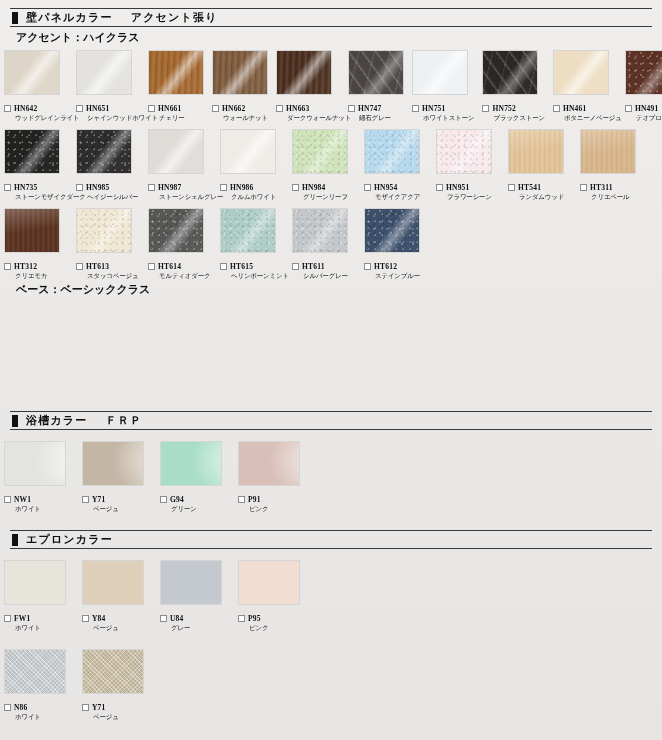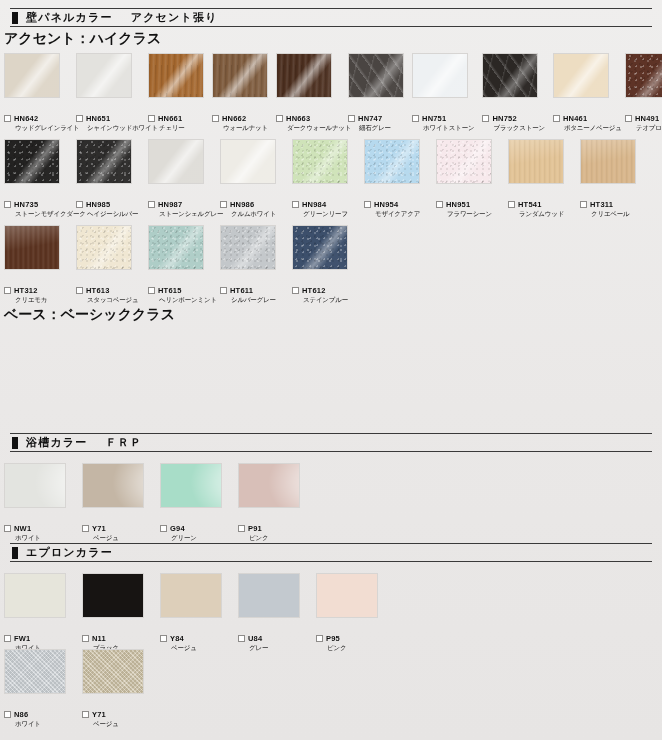--- a/index.html
+++ b/index.html
@@ -64,24 +64,24 @@
     margin-left: 18px;
   }
   .sec-head .rule-bot {
     height: 1px;
     background: #3a3a3a;
     margin: 0 2px;
   }
 
   
   .group-label {
-    font-size: 14px;
+    font-size: 11px;
     font-weight: bold;
     color: #111;
-    padding: 3px 0 2px 4px;
+    padding: 3px 0 2px 16px;
     letter-spacing: 0px;
     white-space: nowrap;
   }
 
   
   .swatch-row {
     display: flex;
     padding-left: 4px;
     box-sizing: border-box;
   }
@@ -147,22 +147,23 @@
       repeating-linear-gradient(-45deg, rgba(255,255,255,0.22) 0px, rgba(255,255,255,0.22) 1px, rgba(0,0,0,0.04) 1px, rgba(0,0,0,0.04) 3px);
   }
 
   
   .chip.sz-frp { width: 62px; height: 45px; }
   .chip.sz-ap  { width: 62px; height: 45px; }
   .chip.sz-fl  { width: 62px; height: 45px; }
 
   
   .cap {
-    margin-top: 17px;
+    margin-top: 10px;
     line-height: 1.0;
+    font-family: Liberation Serif, serif;
   }
   .cap-line1 {
     display: flex;
     align-items: center;
   }
   .cbox {
     width: 7px;
     height: 7px;
     border: 1px solid #8e8c8a;
     background: #fff;
@@ -461,20 +462,32 @@
               </div>
               <div class="cap">
                 <div class="cap-line1">
                   <span class="cbox"></span>
                   <span class="code">HT613</span>
                 </div>
                 <div class="cname">スタッコベージュ</div>
               </div>
             </div>
             <div class="swatch-cell">
+              <div class="chip speck " style="background: rgb(87, 87, 86);">
+                <div class="sheen"></div>
+              </div>
+              <div class="cap">
+                <div class="cap-line1">
+                  <span class="cbox"></span>
+                  <span class="code">HT614</span>
+                </div>
+                <div class="cname">モルティオダーク</div>
+              </div>
+            </div>
+            <div class="swatch-cell">
               <div class="chip speck " style="background: rgb(174, 205, 199);">
                 <div class="sheen"></div>
               </div>
               <div class="cap">
                 <div class="cap-line1">
                   <span class="cbox"></span>
                   <span class="code">HT615</span>
                 </div>
                 <div class="cname">ヘリンボーンミント</div>
               </div>
@@ -500,21 +513,21 @@
                   <span class="cbox"></span>
                   <span class="code">HT612</span>
                 </div>
                 <div class="cname">ステインブルー</div>
               </div>
             </div>
           </div>
         </div>
         <div class="group-label">ベース：ベーシッククラス</div>
       </div>
-      <div class="section" style="position: absolute; left: 0px; right: 0px; top: 433px;">
+      <div class="section" style="position: absolute; left: 0px; right: 0px; top: 411px;">
         <div class="sec-head">
           <div class="rule-top"></div>
           <div class="hrow">
             <div class="marker"></div>
             <div class="sec-title">浴槽カラー</div>
             <div class="sec-sub">ＦＲＰ</div>
           </div>
           <div class="rule-bot"></div>
         </div>
         <div style="height: 8px;"></div>
@@ -564,21 +577,21 @@
                 <div class="cap-line1">
                   <span class="cbox"></span>
                   <span class="code">P91</span>
                 </div>
                 <div class="cname">ピンク</div>
               </div>
             </div>
           </div>
         </div>
       </div>
-      <div class="section" style="position: absolute; left: 0px; right: 0px; top: 543px;">
+      <div class="section" style="position: absolute; left: 0px; right: 0px; top: 530px;">
         <div class="sec-head">
           <div class="rule-top"></div>
           <div class="hrow">
             <div class="marker"></div>
             <div class="sec-title">エプロンカラー</div>
           </div>
           <div class="rule-bot"></div>
         </div>
         <div style="height: 8px;"></div>
         <div class="rows-wrap">
@@ -586,32 +599,20 @@
             <div class="swatch-cell" style="width: 70px;">
               <div class="chip flat sz-ap" style="background: rgb(230, 229, 219);">
                 <div class="sheen"></div>
               </div>
               <div class="cap">
                 <div class="cap-line1">
                   <span class="cbox"></span>
                   <span class="code">FW1</span>
                 </div>
                 <div class="cname">ホワイト</div>
-              </div>
-            </div>
-            <div class="swatch-cell" style="width: 70px;">
-              <div class="chip flat sz-ap" style="background: rgb(23, 20, 18);">
-                <div class="sheen"></div>
-              </div>
-              <div class="cap">
-                <div class="cap-line1">
-                  <span class="cbox"></span>
-                  <span class="code">N11</span>
-                </div>
-                <div class="cname">ブラック</div>
               </div>
             </div>
             <div class="swatch-cell" style="width: 70px;">
               <div class="chip flat sz-ap" style="background: rgb(221, 207, 186);">
                 <div class="sheen"></div>
               </div>
               <div class="cap">
                 <div class="cap-line1">
                   <span class="cbox"></span>
                   <span class="code">Y84</span>

